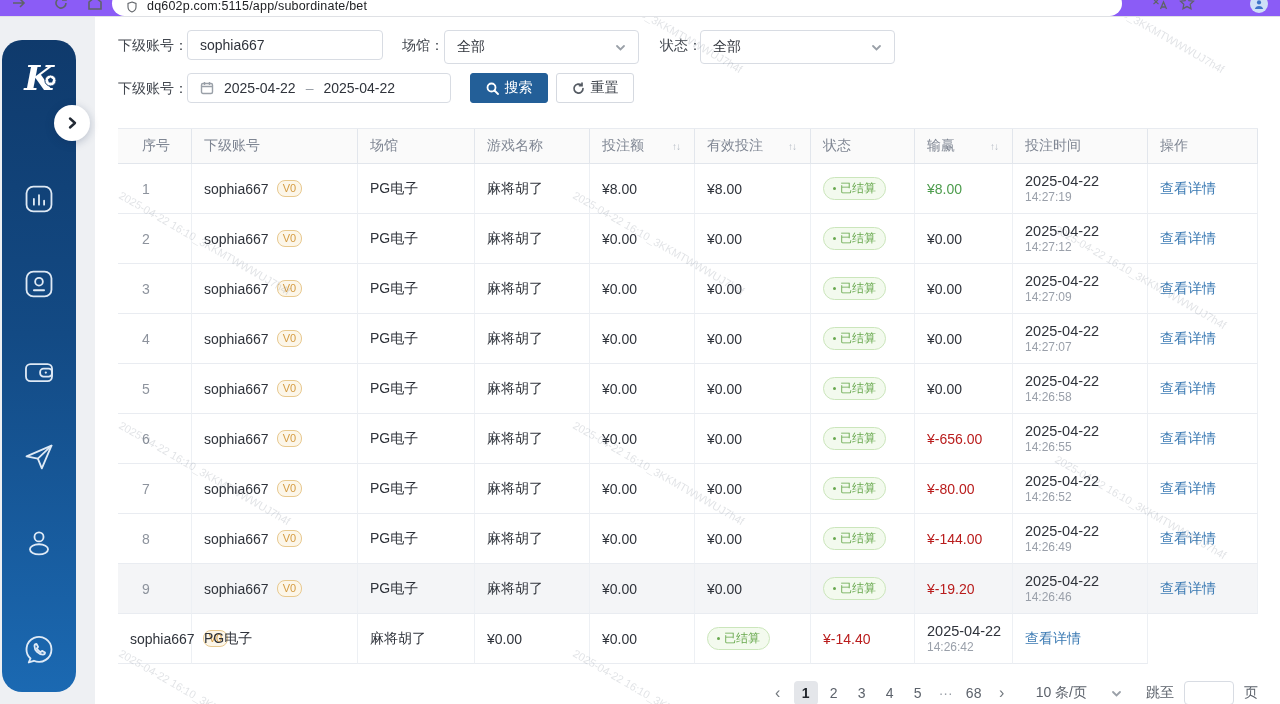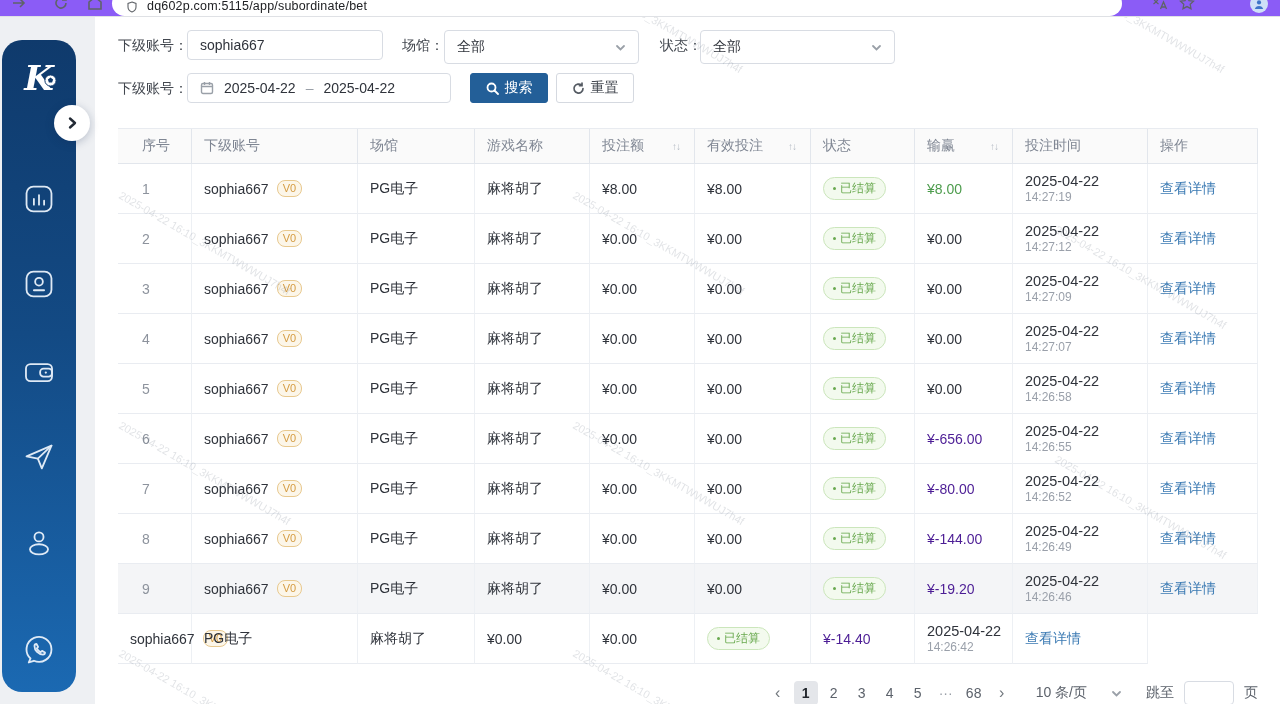--- a/index.html
+++ b/index.html
@@ -79,21 +79,21 @@
   .tr { height:50px; background:#fff; }
   .tr.hl { background:#f4f5f7; }
   .td { display:flex; align-items:center; padding-left:12px; font-size:14px; color:#2f333b;
     border-right:1px solid #edf0f4; border-bottom:1px solid #e9ecf1; }
   .td.c0 { padding-left:24px; color:#8d939d; }
   .badge { margin-left:8px; font-size:11px; height:17px; line-height:15px; padding:0 5px;
     border:1px solid #e8c98f; background:#fcf6e9; color:#d59c42; border-radius:8px; }
   .pill { display:inline-flex; align-items:center; gap:4px; height:23px; padding:0 9px;
     border:1px solid #cbe6bb; background:#f3faee; border-radius:12px; color:#69a94f; font-size:12px; }
   .pill .dot { width:3px; height:3px; border-radius:50%; background:#69a94f; }
-  .win-pos { color:#4d9c4d; } .win-neg { color:#4c1d95; } .win-zero { color:#2f333b; }
+  .win-pos { color:#4d9c4d; } .win-neg { color:#b91c1c; } .win-zero { color:#2f333b; }
   .tcell { flex-direction:column; align-items:flex-start; justify-content:center; }
   .tcell .d { font-size:14.5px; color:#2f333b; line-height:18px; }
   .tcell .t { font-size:12px; color:#9aa0aa; line-height:15px; }
   .link { color:#3b7ab3; font-size:14px; text-decoration:none; cursor:pointer; }
 
   
   #pagination { position:absolute; right:22px; top:663px; height:26px; display:flex; align-items:center;
     gap:4px; font-size:14px; color:#5c626b; z-index:7; }
   .pg-btn { width:24px; height:24px; display:flex; align-items:center; justify-content:center;
     font-size:16px; color:#73797f; cursor:pointer; }

